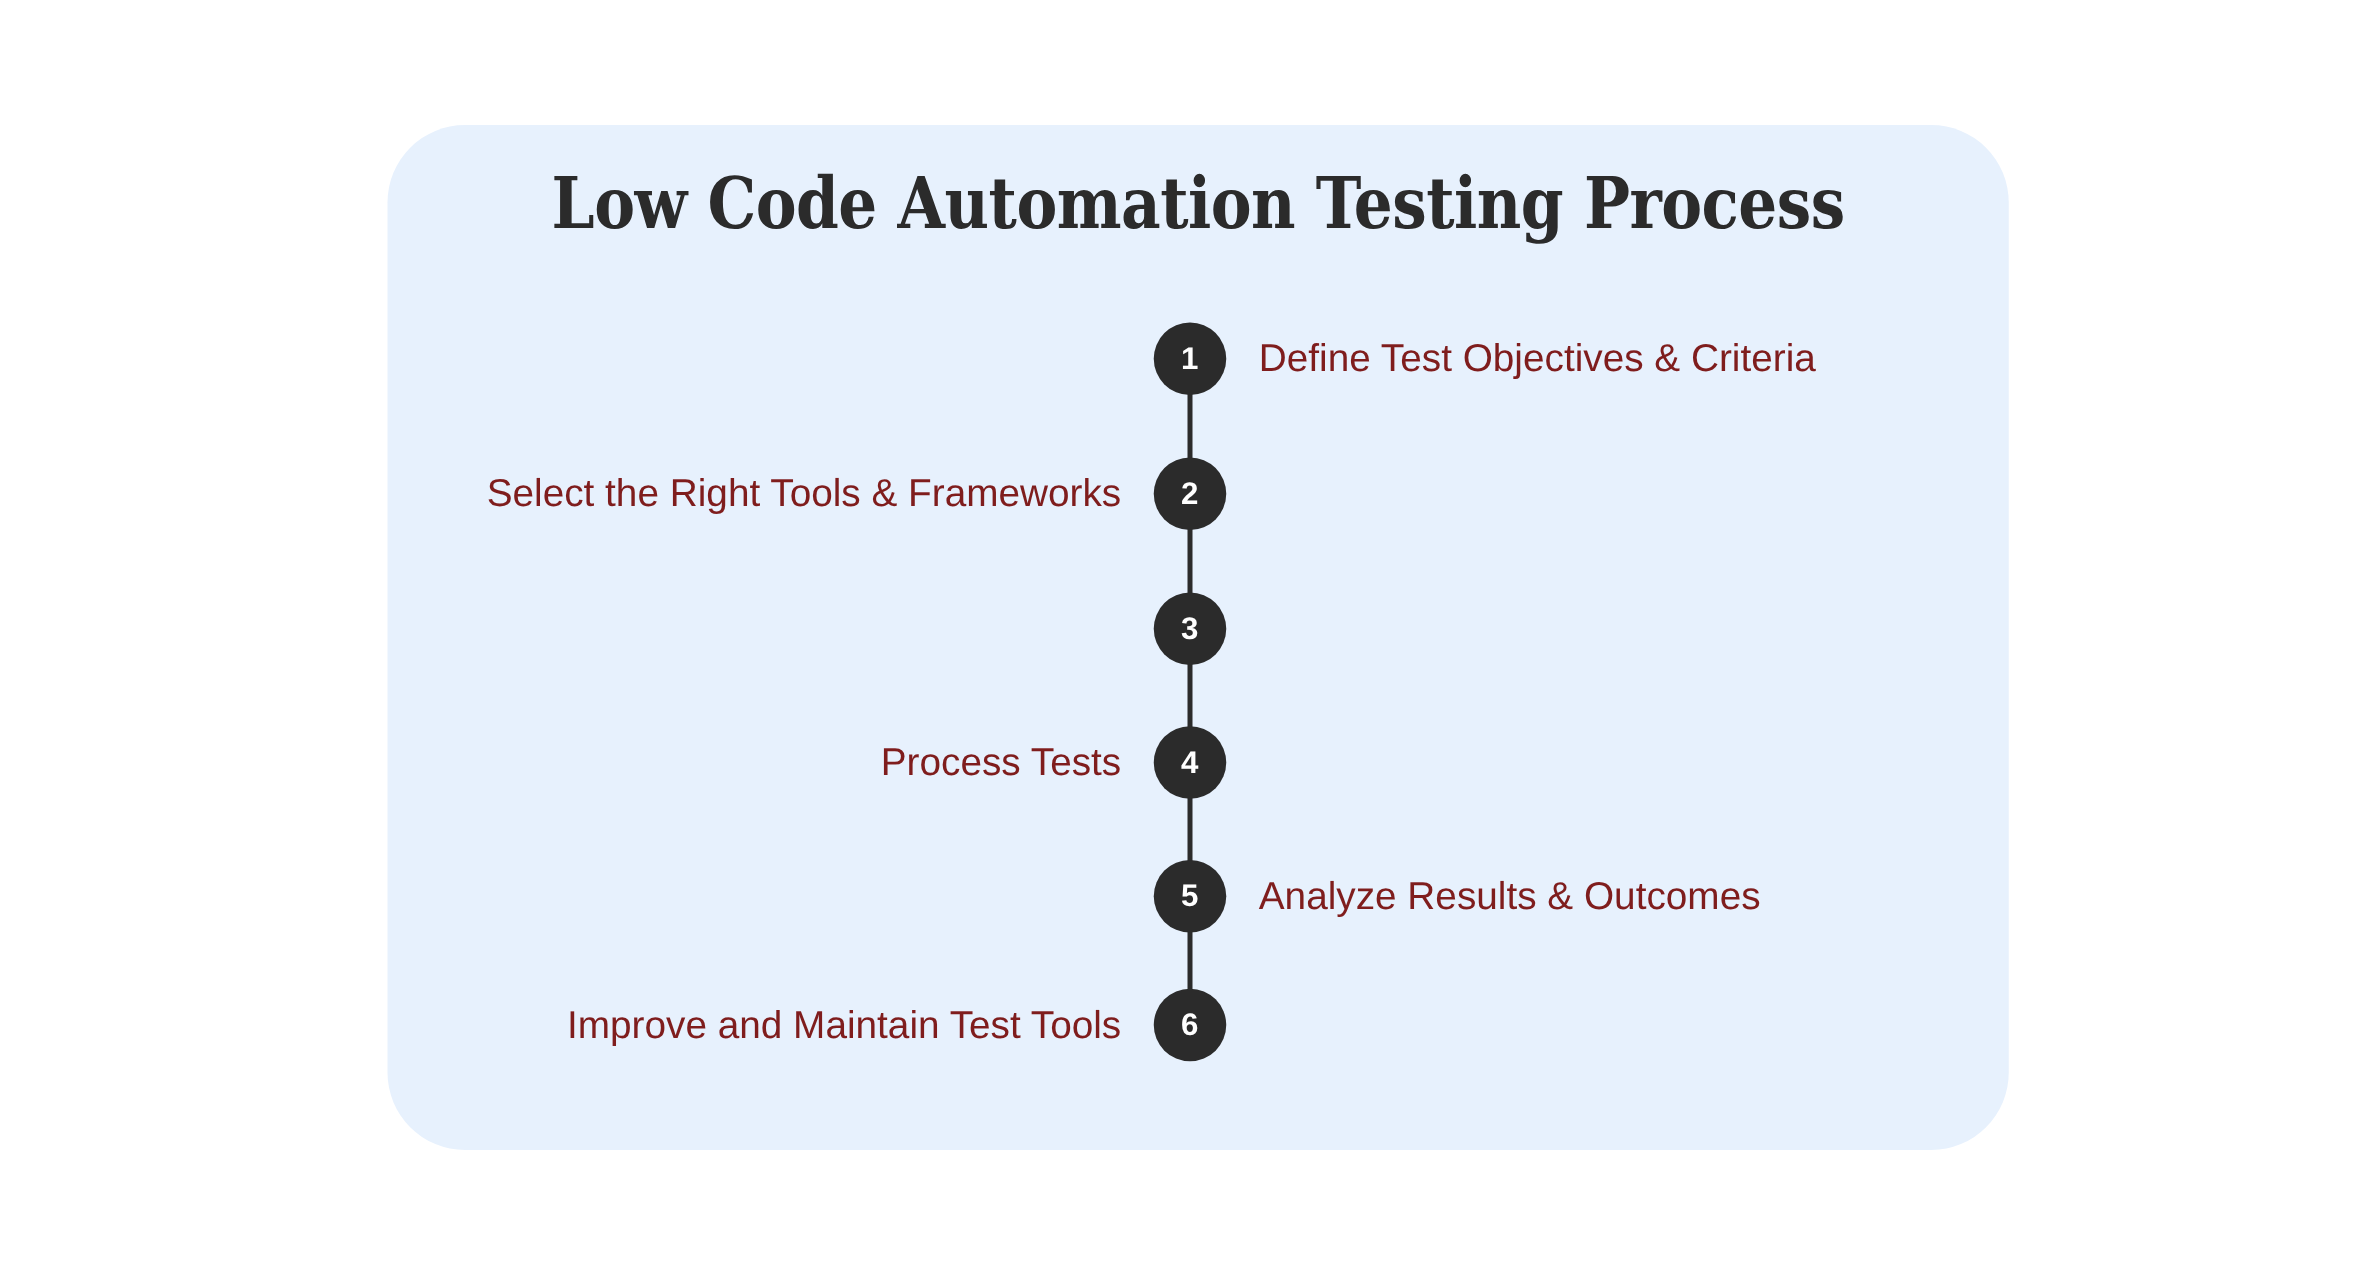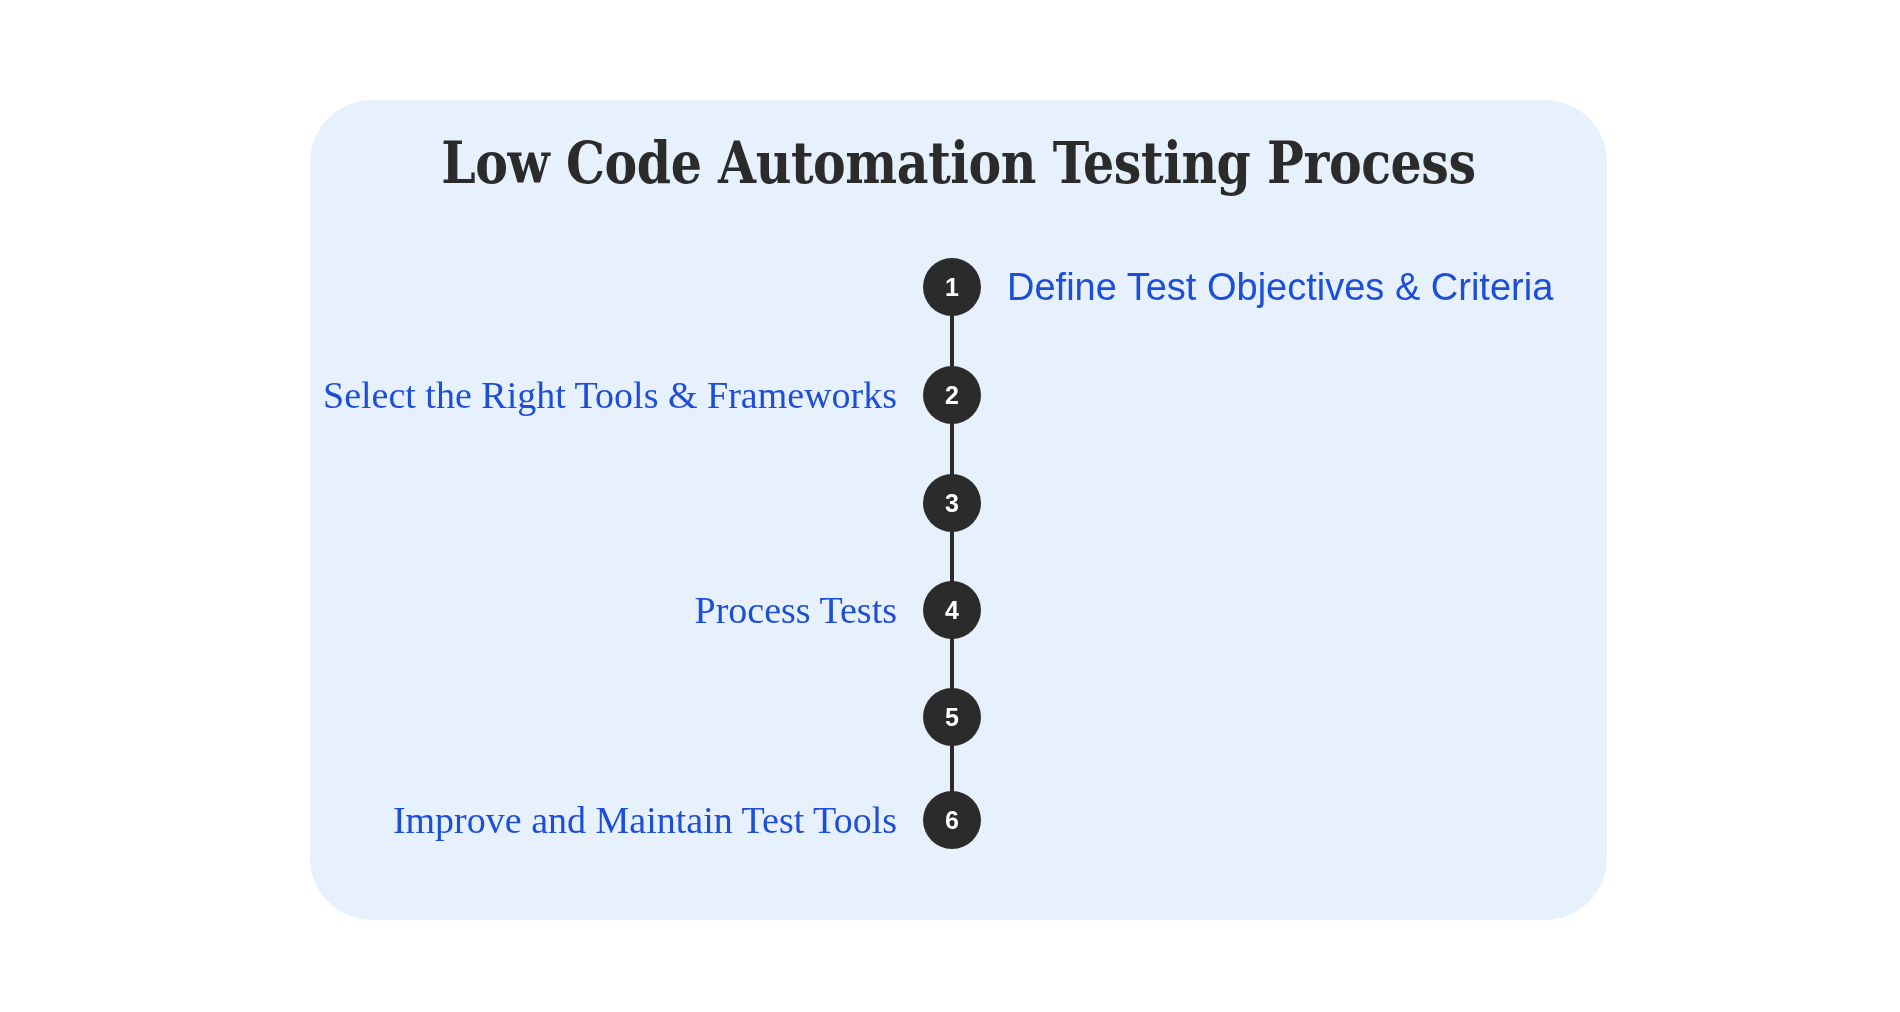--- a/index.html
+++ b/index.html
@@ -104,38 +104,37 @@
   }
 
   .step-label {
     position: absolute;
     top: 0;
     height: 58px;
     display: flex;
     align-items: center;
     font-family: "Liberation Sans", sans-serif;
     font-weight: normal;
-    font-size: 38px;
+    font-size: 31px;
     line-height: 40px;
-    color: #1d4ed8;
+    color: #7f1d1d;
     white-space: nowrap;
   }
 
   .step-label.right {
     left: 697px;
     justify-content: flex-start;
     text-align: left;
   }
 
   .step-label.left {
     left: 0;
     width: 587px;
     justify-content: flex-end;
     text-align: right;
-    font-family: Liberation Serif, serif;
   }
 </style>
 </head>
 <body>
 
 <div id="canvas">
 
   <div id="infographic-card">
 
     <div id="page-title">Low Code Automation Testing Process</div>
@@ -168,20 +167,21 @@
         <div class="step-node">
           <span class="step-number">4</span>
         </div>
         <div class="step-label left">Process Tests</div>
       </div>
 
       <div class="step-row" style="top:588px;">
         <div class="step-node">
           <span class="step-number">5</span>
         </div>
+        <div class="step-label right">Analyze Results &amp; Outcomes</div>
       </div>
 
       <div class="step-row" style="top:691px;">
         <div class="step-node">
           <span class="step-number">6</span>
         </div>
         <div class="step-label left">Improve and Maintain Test Tools</div>
       </div>
 
     </div>

